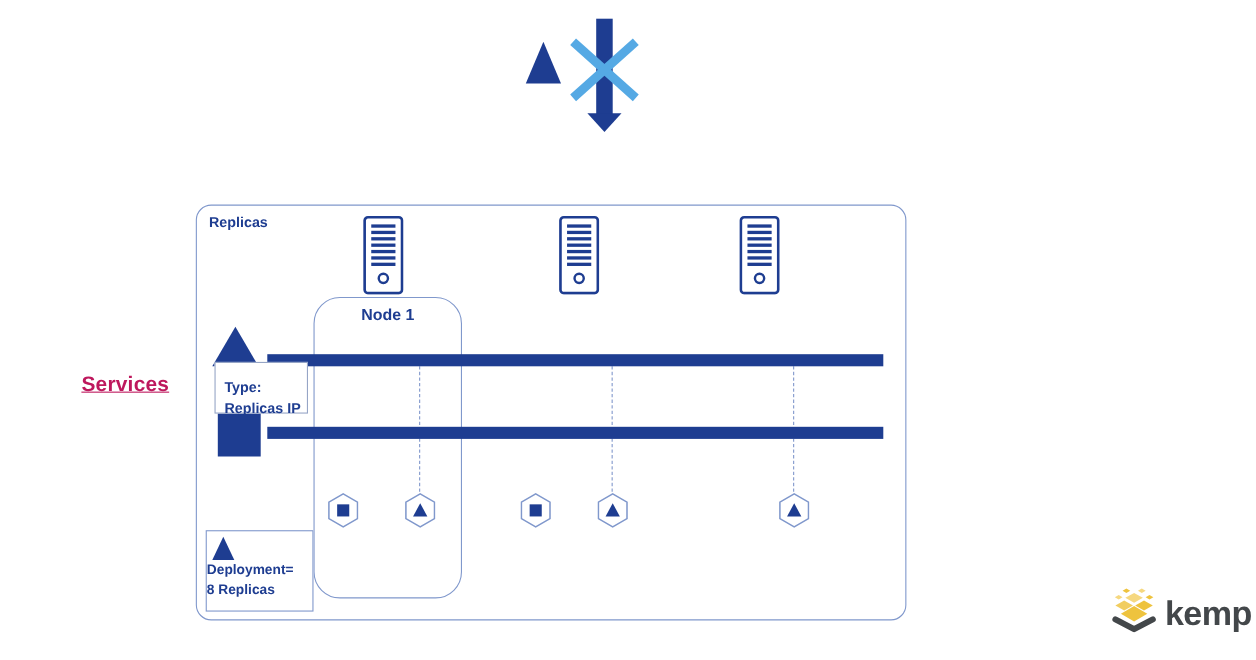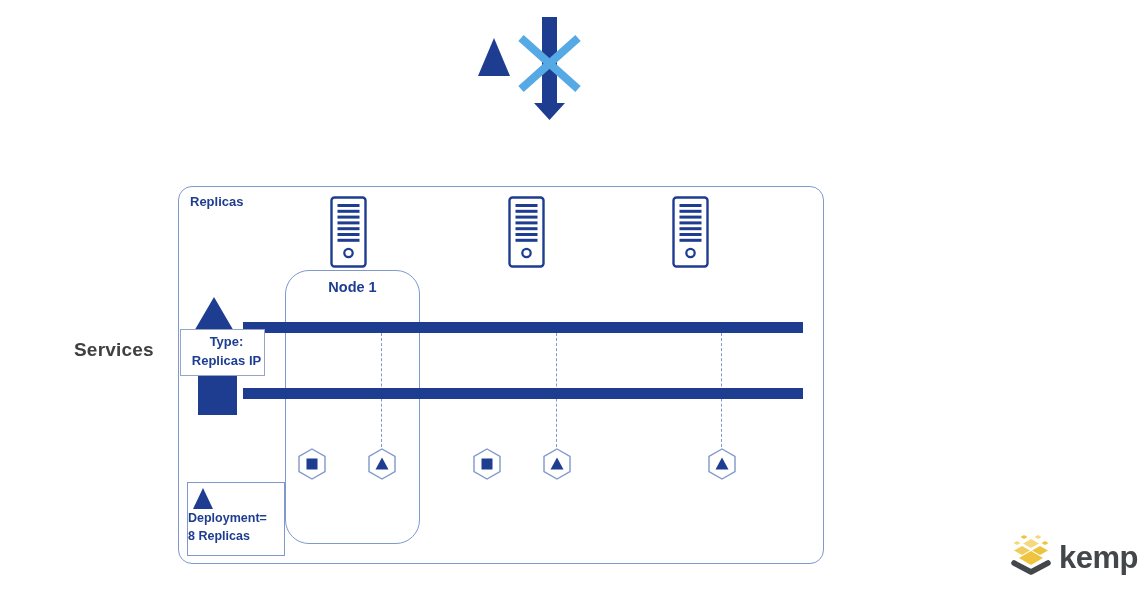--- a/index.html
+++ b/index.html
@@ -3,21 +3,21 @@
 <meta charset="utf-8">
 <style>
   html,body{margin:0;padding:0;background:#ffffff;}
   .canvas{
     position:relative;width:1142px;height:600px;background:#ffffff;overflow:hidden;
     font-family:"Liberation Sans",sans-serif;
   }
   .abs{position:absolute;}
 
   .services-label{
-    left:74px;top:339px;font-size:19px;font-weight:600;color:#404040;letter-spacing:.2px;
+    left:74px;top:339px;font-size:19px;font-weight:600;color:#be185d;letter-spacing:.2px;text-decoration:underline;
   }
 
   .cluster-box{
     left:178px;top:186px;width:644px;height:376px;
     border:1.5px solid #8098cc;border-radius:14px;z-index:1;
   }
   .cluster-label{
     position:absolute;left:11px;top:7px;font-size:13px;font-weight:bold;color:#1e3d91;
   }
 
@@ -41,21 +41,21 @@
   }
   .bar-1{top:322px;}
   .bar-2{top:388px;}
 
   .service-arrow{left:192px;top:296px;z-index:3;}
 
   .callout{
     background:#ffffff;border:1.5px solid #96a5c6;z-index:5;color:#1e3d91;
     font-weight:bold;font-size:13px;line-height:1.45;
   }
-  .type-box{left:180px;top:329px;width:85px;height:47px;padding:3px 0 0 8px;box-sizing:border-box;text-align:center;}
+  .type-box{left:195px;top:329px;width:85px;height:47px;padding:13px 0 0 8px;box-sizing:border-box;}
   .deploy-box{left:187px;top:482px;width:98px;height:74px;border-color:#8098cc;box-sizing:border-box;}
   .deploy-text{margin-top:27px;font-size:12.5px;line-height:1.4;}
   .deploy-tri{position:absolute;left:4px;top:4px;}
 
   .pod-hex{top:448px;z-index:3;}
 
   .kemp-logo{left:1010px;top:534px;display:flex;align-items:center;z-index:2;}
   .kemp-text{
     font-size:31px;font-weight:bold;color:#43474a;letter-spacing:-0.5px;margin-left:7px;
     margin-top:2px;

